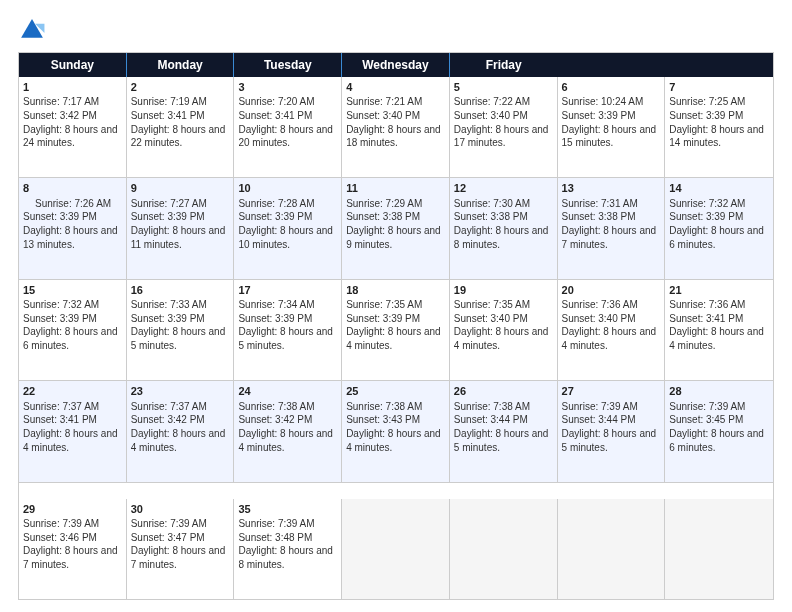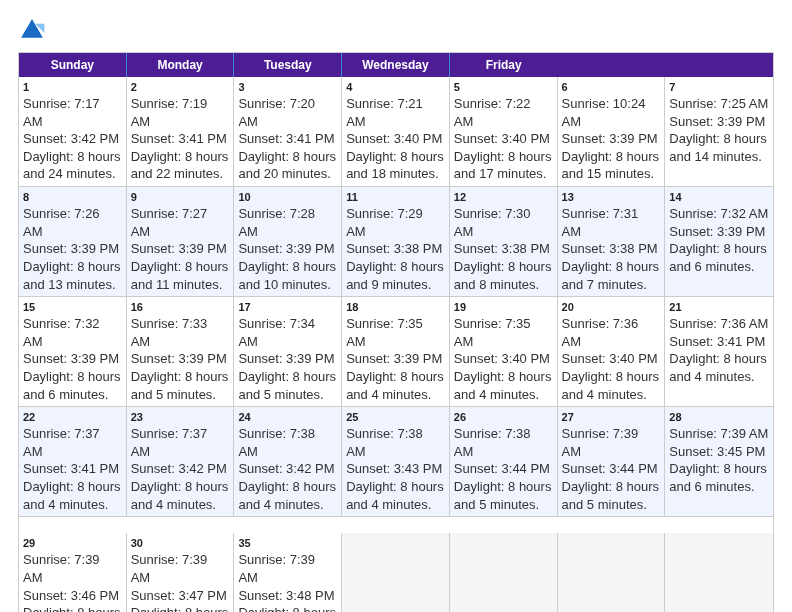--- a/index.html
+++ b/index.html
@@ -55,21 +55,21 @@
     }
     .calendar {
       flex: 1;
       display: flex;
       flex-direction: column;
       border: 1px solid #ccc;
     }
     .cal-header-row {
       display: grid;
       grid-template-columns: repeat(7, 1fr);
-      background: #4c1d95;
+      background: #0f172a;
     }
     .cal-header-cell {
       color: #fff;
       font-size: 12px;
       font-weight: bold;
       text-align: center;
       padding: 5px 2px;
       border-right: 1px solid #3a8ad4;
     }
     .cal-header-cell:last-child { border-right: none; }
@@ -99,21 +99,21 @@
     .cal-cell.empty { background: #f5f5f5; }
     .cal-cell.alt-row { background: #f0f4ff; }
     .day-num {
       font-size: 11px;
       font-weight: bold;
       color: #222;
       display: block;
       margin-bottom: 1px;
     }
     .cell-text {
-      font-size: 13px;
+      font-size: 10px;
       color: #333;
       line-height: 1.35;
     }
   </style>
 </head>
 <body>
 
 <div class="page">
   <div class="header">
     <div class="logo">
@@ -158,21 +158,21 @@
 Sunset: 3:40 PM
 Daylight: 8 hours and 17 minutes.</span></div>
           <div class="cal-cell"><span class="day-num">6</span><span class="cell-text" style="white-space: pre-line;">Sunrise: 10:24 AM
 Sunset: 3:39 PM
 Daylight: 8 hours and 15 minutes.</span></div>
           <div class="cal-cell"><span class="day-num">7</span><span class="cell-text" style="white-space: pre-line;">Sunrise: 7:25 AM
 Sunset: 3:39 PM
 Daylight: 8 hours and 14 minutes.</span></div>
         </div>
         <div class="cal-row">
-          <div class="cal-cell alt-row"><span class="day-num">8</span><span class="cell-text" style="white-space: pre-line;">Sunrise: 7:26 AM
+          <div class="cal-cell alt-row"><span class="day-num">8</span><span class="cell-text" style="white-space: pre-line; margin-left: 12px;">Sunrise: 7:26 AM
 Sunset: 3:39 PM
 Daylight: 8 hours and 13 minutes.</span></div>
           <div class="cal-cell alt-row"><span class="day-num">9</span><span class="cell-text" style="white-space: pre-line;">Sunrise: 7:27 AM
 Sunset: 3:39 PM
 Daylight: 8 hours and 11 minutes.</span></div>
           <div class="cal-cell alt-row"><span class="day-num">10</span><span class="cell-text" style="white-space: pre-line;">Sunrise: 7:28 AM
 Sunset: 3:39 PM
 Daylight: 8 hours and 10 minutes.</span></div>
           <div class="cal-cell alt-row"><span class="day-num">11</span><span class="cell-text" style="white-space: pre-line; text-align: center;">Sunrise: 7:29 AM
 Sunset: 3:38 PM

